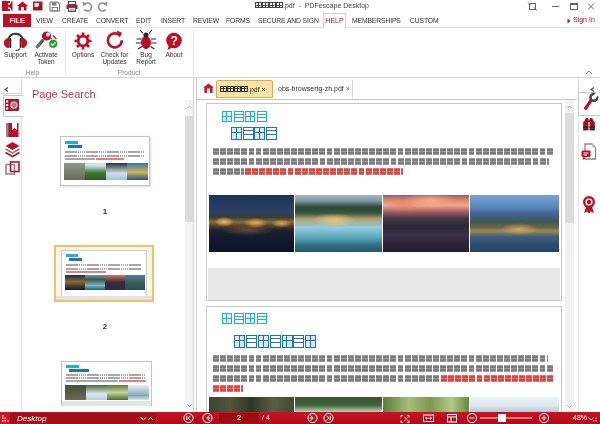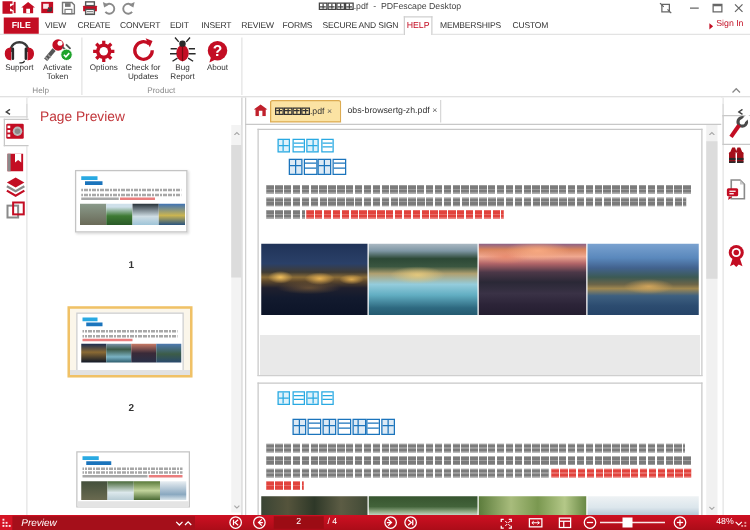--- a/index.html
+++ b/index.html
@@ -166,21 +166,21 @@
 
  <path d="M12.5 64l7 4-7 4-7-4z" fill="#c30d23"></path>
  <path d="M5.5 71l7 4 7-4" fill="none" stroke="#8a8a8a" stroke-width="1.8"></path>
  <path d="M5.5 74.5l7 4 7-4" fill="none" stroke="#c30d23" stroke-width="1.8"></path>
 
  <rect x="6" y="86.5" width="8.5" height="9.5" fill="none" stroke="#8a8a8a" stroke-width="1.6"></rect>
  <rect x="10.5" y="84" width="8.5" height="9.5" fill="none" stroke="#c30d23" stroke-width="1.6"></rect>
 </svg>
 
 <div class="ab" style="left:23px;top:78px;width:171px;height:334px;background:#fff;border-right:1px solid #d0d0d0"></div>
-<div class="ab" style="left:32px;top:88px;font-size:11px;color:#c2373c">Page Preview</div>
+<div class="ab" style="left:32px;top:88px;font-size:11px;color:#c2373c">Page Search</div>
 
 <div class="ab" style="left:185px;top:100px;width:8px;height:310px;background:#f3f3f3"></div>
 <div class="ab" style="left:185px;top:116px;width:8px;height:106px;background:#dcdcdc"></div>
 <svg class="ab" style="left:186.5px;top:105px" width="5" height="3.4" viewBox="0 0 5 3.4">
     <path d="M0.5 3L2.5 1L4.5 3" stroke="#a8a8a8" stroke-width=".9" fill="none"></path>
   </svg>
 <svg class="ab" style="left:186.5px;top:404px" width="5" height="3.4" viewBox="0 0 5 3.4">
     <path d="M0.5 0.5L2.5 2.5L4.5 0.5" stroke="#a8a8a8" stroke-width=".9" fill="none"></path>
   </svg>
 
@@ -321,21 +321,21 @@
  <circle cx="11" cy="124" r="6" fill="#c30d23"></circle>
  <circle cx="11" cy="124" r="3.6" fill="#fff"></circle>
     <circle cx="11" cy="124" r="2.2" fill="#c30d23"></circle>
  <path d="M8 129l-2 6 3-1.5 2 2 1-6.5z" fill="#c30d23"></path>
  <path d="M14 129l2 6-3-1.5-2 2-1-6.5z" fill="#c30d23"></path>
 </svg>
 
 <div class="ab" style="left:0;top:412px;width:600px;height:12px;background:linear-gradient(180deg,#ce1022,#ab0c18)"></div>
 <div class="ab" style="left:0;top:412px;width:10px;height:12px;background:#d41424"></div>
 <div class="ab" style="left:10px;top:413px;width:146px;height:11px;background:#a50f1a"></div>
-<div class="ab" style="left:17px;top:414px;font-size:8px;font-style:italic;color:#fff">Preview</div>
+<div class="ab" style="left:17px;top:414px;font-size:8px;font-style:italic;color:#fff">Desktop</div>
 <svg class="ab" style="left:0;top:412px" width="600" height="12" viewBox="0 0 600 12">
 
  <g fill="#fff" opacity=".9">
       <rect x="2" y="3" width="1.5" height="1.5"></rect>
       <rect x="2" y="5.5" width="1.5" height="1.5"></rect>
       <rect x="2" y="8" width="1.5" height="1.5"></rect>
       <rect x="4.5" y="5.5" width="1.5" height="1.5"></rect>
       <rect x="4.5" y="8" width="1.5" height="1.5"></rect>
       <rect x="7" y="8" width="1.5" height="1.5"></rect>
     </g>

